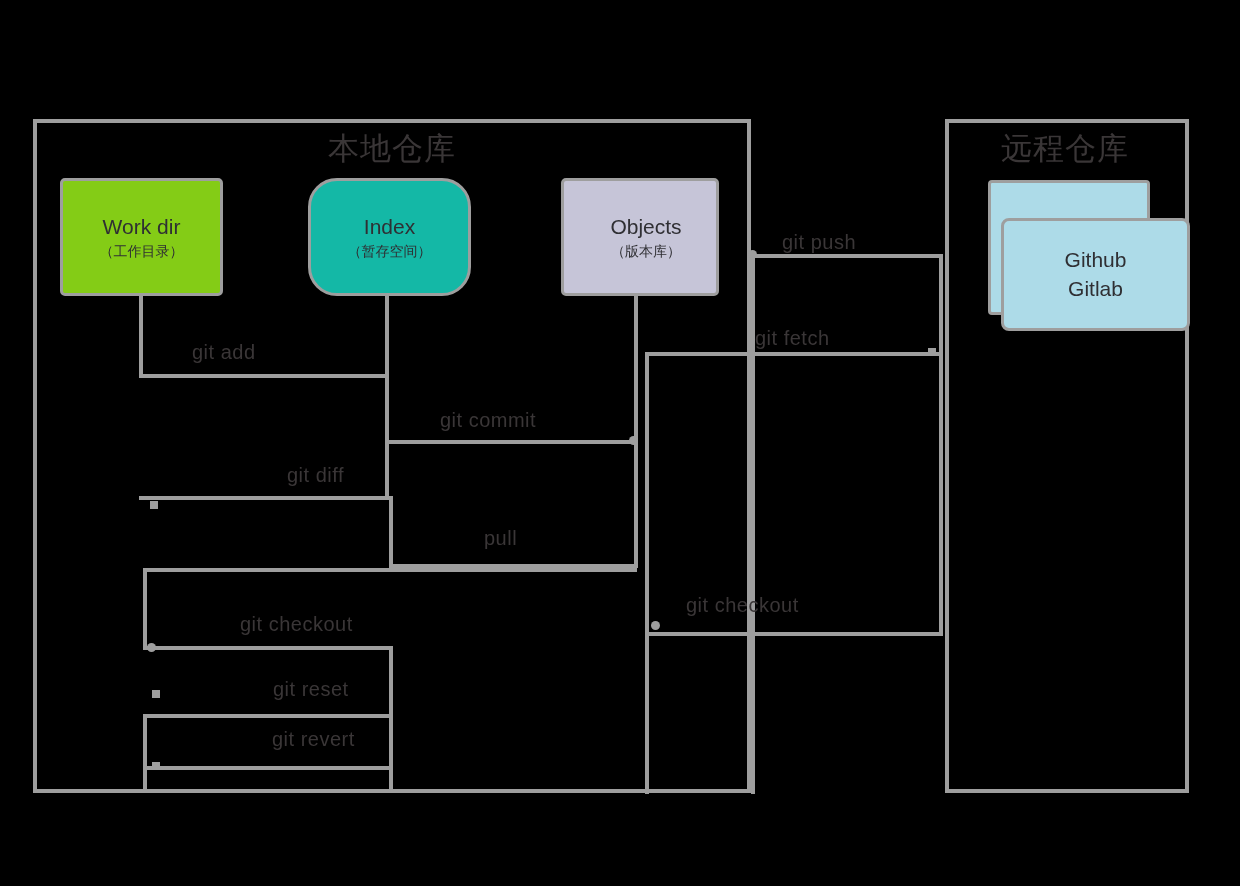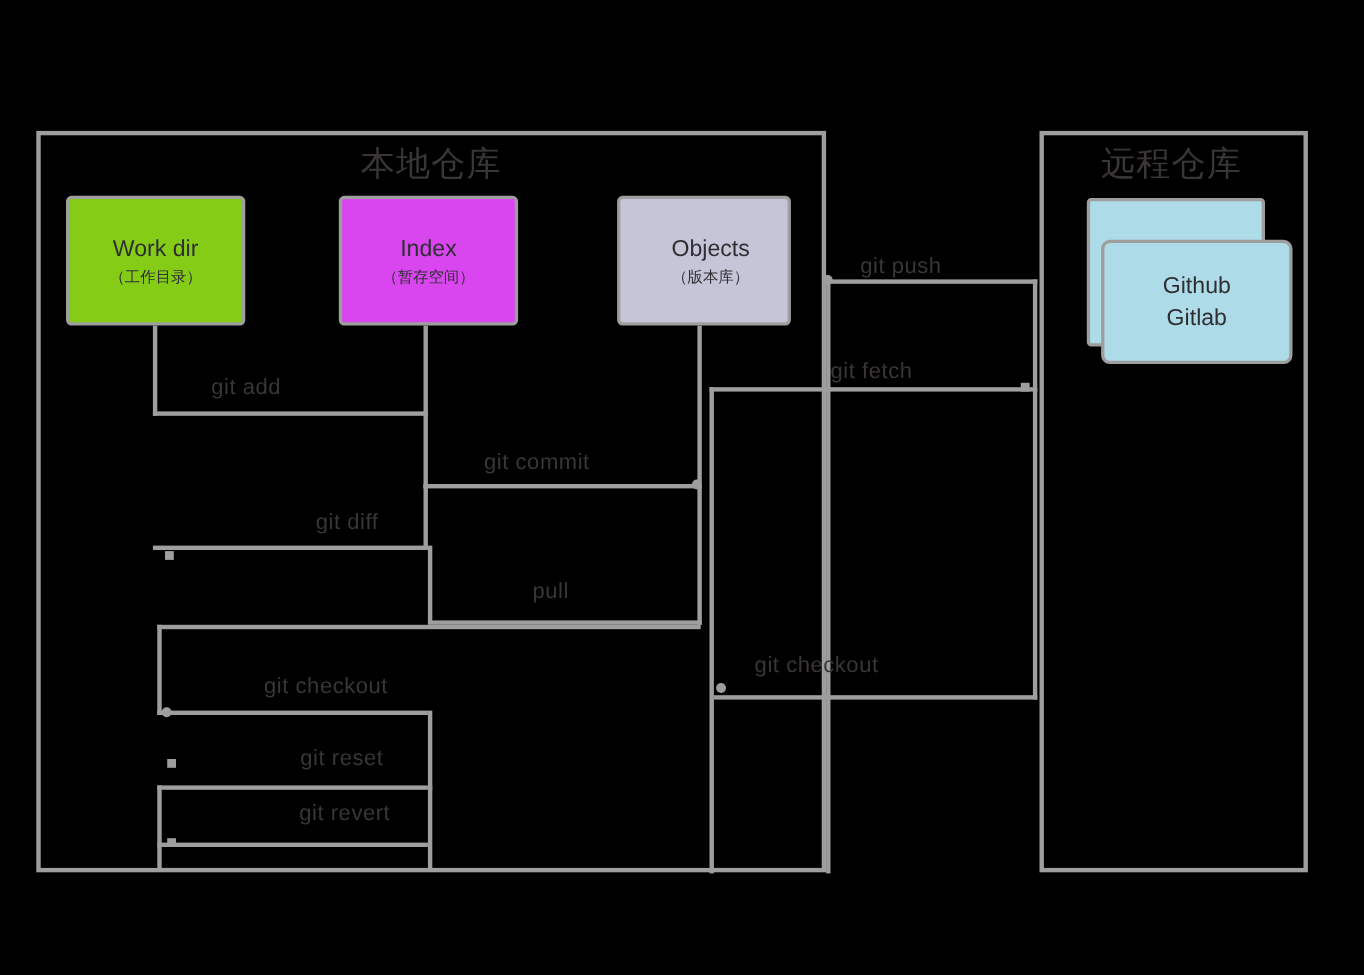--- a/index.html
+++ b/index.html
@@ -46,21 +46,21 @@
     align-items: center;
     justify-content: center;
     color: #2f2f33;
     line-height: 1.35;
     text-align: center;
   }
   .node .t1 { font-size: 21px; }
   .node .t2 { font-size: 14px; }
 
   .node-workdir { background: #84cc16; }
-  .node-index   { background: #d946ef; }
+  .node-index   { background: #14b8a6; border-radius: 29px; }
   .node-objects { background: #c6c5d8; padding-left: 12px; }
   .node-remote-back  { background: #addbe8; border-color:#9e9e9e; border-radius:4px; }
   .node-remote-front { background: #addbe8; border-color:#9e9e9e; border-radius:8px; }
   .node-remote-front .t1 { font-size: 21px; }
 
   
   .hline {
     position: absolute;
     height: 4px;
     background: #9e9e9e;
@@ -113,21 +113,21 @@
     <span class="t1">Index</span>
     <span class="t2">（暂存空间）</span>
   </div>
 
   <div class="node node-objects" style="left:561px; top:178px; width:158px; height:118px;">
     <span class="t1">Objects</span>
     <span class="t2">（版本库）</span>
   </div>
 
   <div class="node node-remote-back" style="left:988px; top:180px; width:162px; height:135px;"></div>
-  <div class="node node-remote-front" style="left:1001px; top:218px; width:174px; height:113px;">
+  <div class="node node-remote-front" style="left:1001px; top:218px; width:189px; height:113px;">
     <span class="t1">Github</span>
     <span class="t1">Gitlab</span>
   </div>
 
   <div class="vline" style="left:139px; top:296px; height:82px;"></div>
   <div class="hline" style="left:139px; top:374px; width:250px;"></div>
   <div class="vline" style="left:385px; top:296px; height:82px;"></div>
   <div class="elabel" style="left:192px; top:341px;">git add</div>
 
   <div class="vline" style="left:385px; top:374px; height:70px;"></div>

